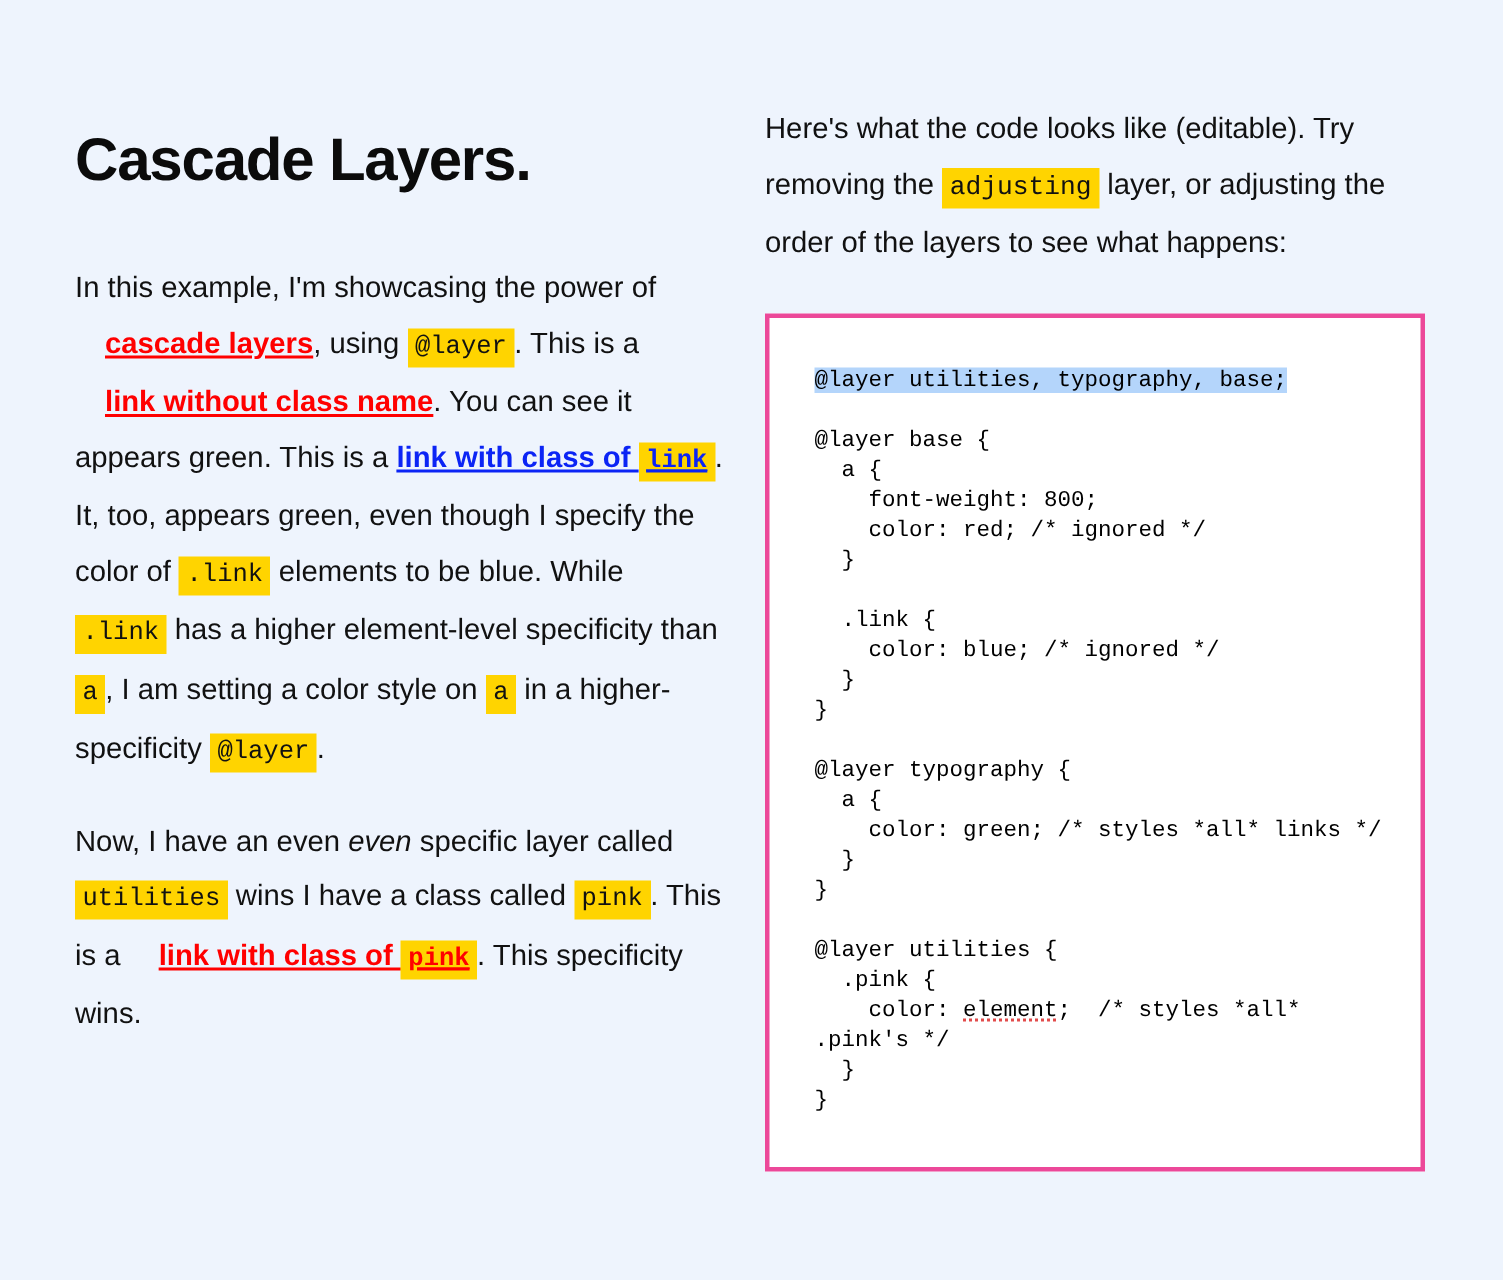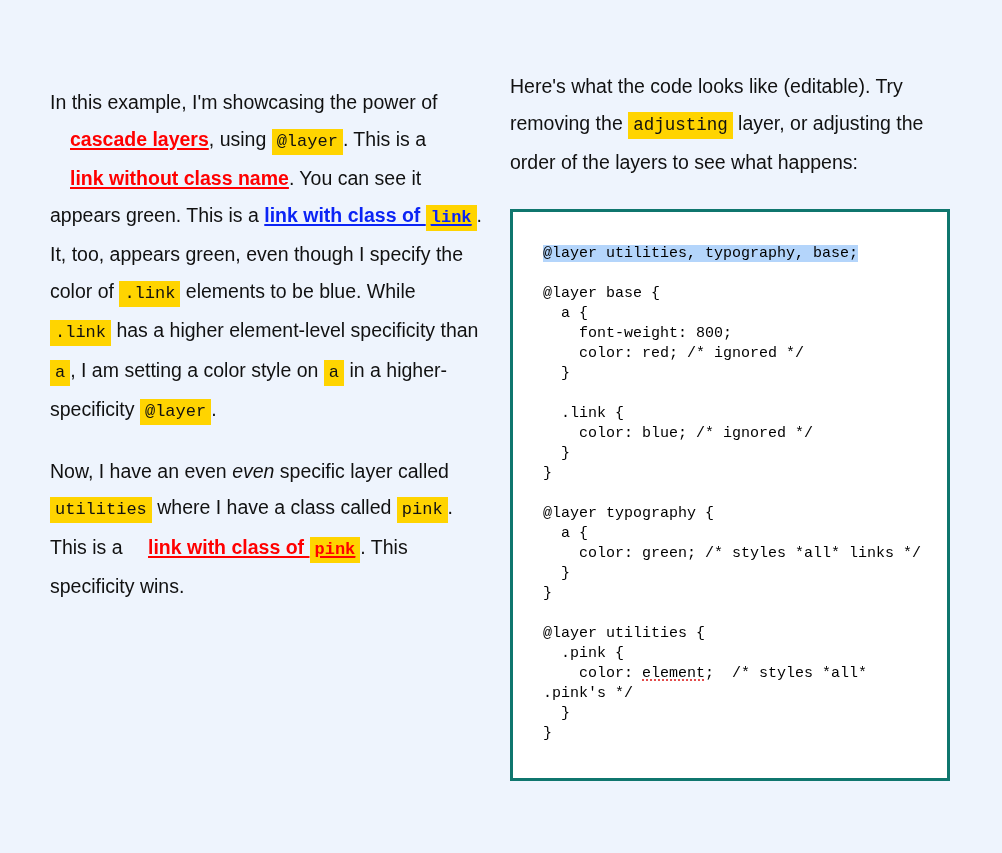--- a/index.html
+++ b/index.html
@@ -94,21 +94,21 @@
   }
   .intro {
     font-size: 19.5px;
     line-height: 37px;
     margin: 0 0 28px 0;
     color: #111111;
   }
   .intro code.chip { font-size: 17.5px; }
 
   .code-panel {
-    border: 3px solid #0f766e;
+    border: 3px solid #ec4899;
     background: #ffffff;
     height: 572px;
     padding: 32px 18px 18px 30px;
     overflow: hidden;
   }
   pre.code {
     margin: 0;
     font-family: "Liberation Mono", "DejaVu Sans Mono", monospace;
     font-size: 15px;
     line-height: 20px;
@@ -126,25 +126,26 @@
     text-underline-offset: 2px;
   }
 </style>
 </head>
 <body>
 
 <div class="page">
 
   <div class="col-left">
 
+    <h1 class="title">Cascade Layers.</h1>
 
     <p class="para"><span>In this example, I'm showcasing the power of </span><a class="redlink" href="#">cascade layers</a><span>, using </span><code class="chip">@layer</code><span>. This is a </span><a class="redlink" href="#">link without class name</a><span>. You can see it appears green. This is a </span><a class="bluelink" href="#"><span>link with class of </span><code class="chip">link</code></a><span>. It, too, appears green, even though I specify the color of </span><code class="chip">.link</code><span> elements to be blue. While </span><code class="chip">.link</code><span> has a higher element-level specificity than </span><code class="chip">a</code><span>, I am setting a color style on </span><code class="chip">a</code><span> in a higher-specificity </span><code class="chip">@layer</code><span>.</span></p>
 
 
-    <p class="para last"><span>Now, I have an even </span><em>even</em><span> specific layer called </span><code class="chip">utilities</code><span> where I have a class called </span><code class="chip">pink</code><span>. This is a </span><a class="redlink" href="#"><span>link with class of </span><code class="chip">pink</code></a><span>. This specificity wins.</span></p>
+    <p class="para last"><span>Now, I have an even </span><em>even</em><span> specific layer called </span><code class="chip">utilities</code><span> wins I have a class called </span><code class="chip">pink</code><span>. This is a </span><a class="redlink" href="#"><span>link with class of </span><code class="chip">pink</code></a><span>. This specificity wins.</span></p>
   </div>
 
   <div class="col-right">
 
     <p class="intro"><span>Here's what the code looks like (editable). Try removing the </span><code class="chip">adjusting</code><span> layer, or adjusting the order of the layers to see what happens:</span></p>
 
     <div class="code-panel">
       <pre class="code"><span class="sel">@layer utilities, typography, base;</span><span>
 
 @layer base {

